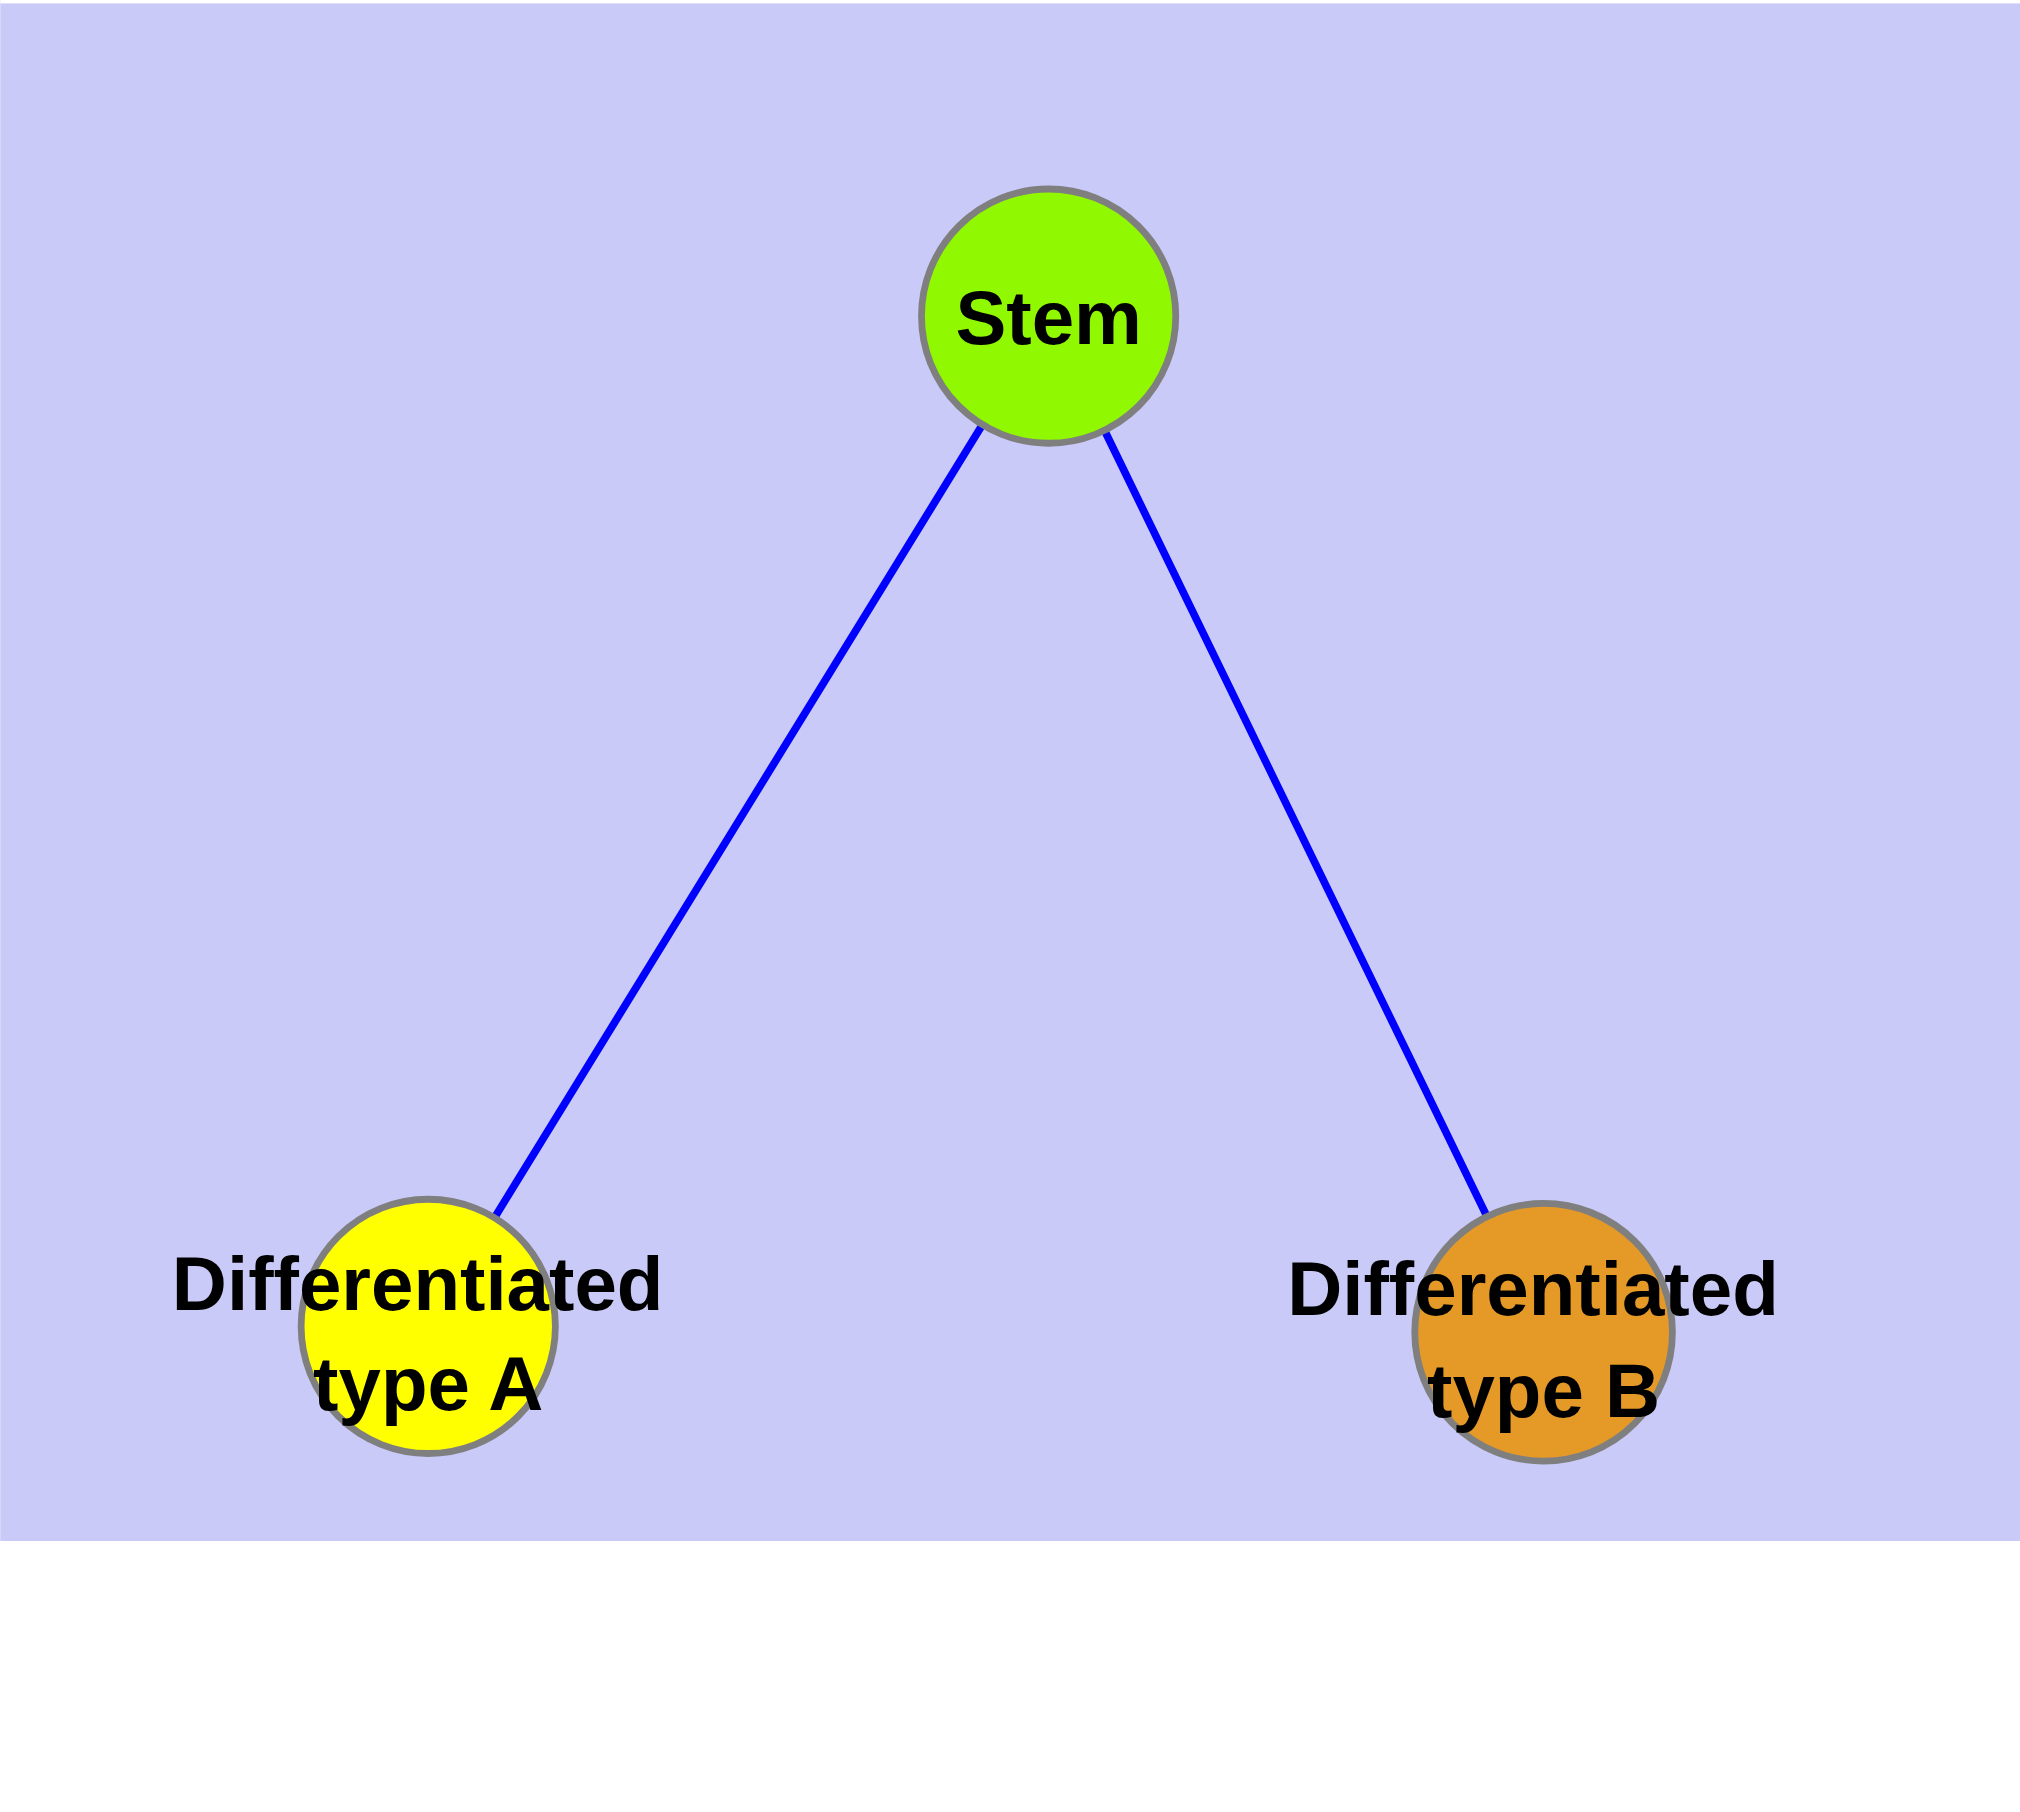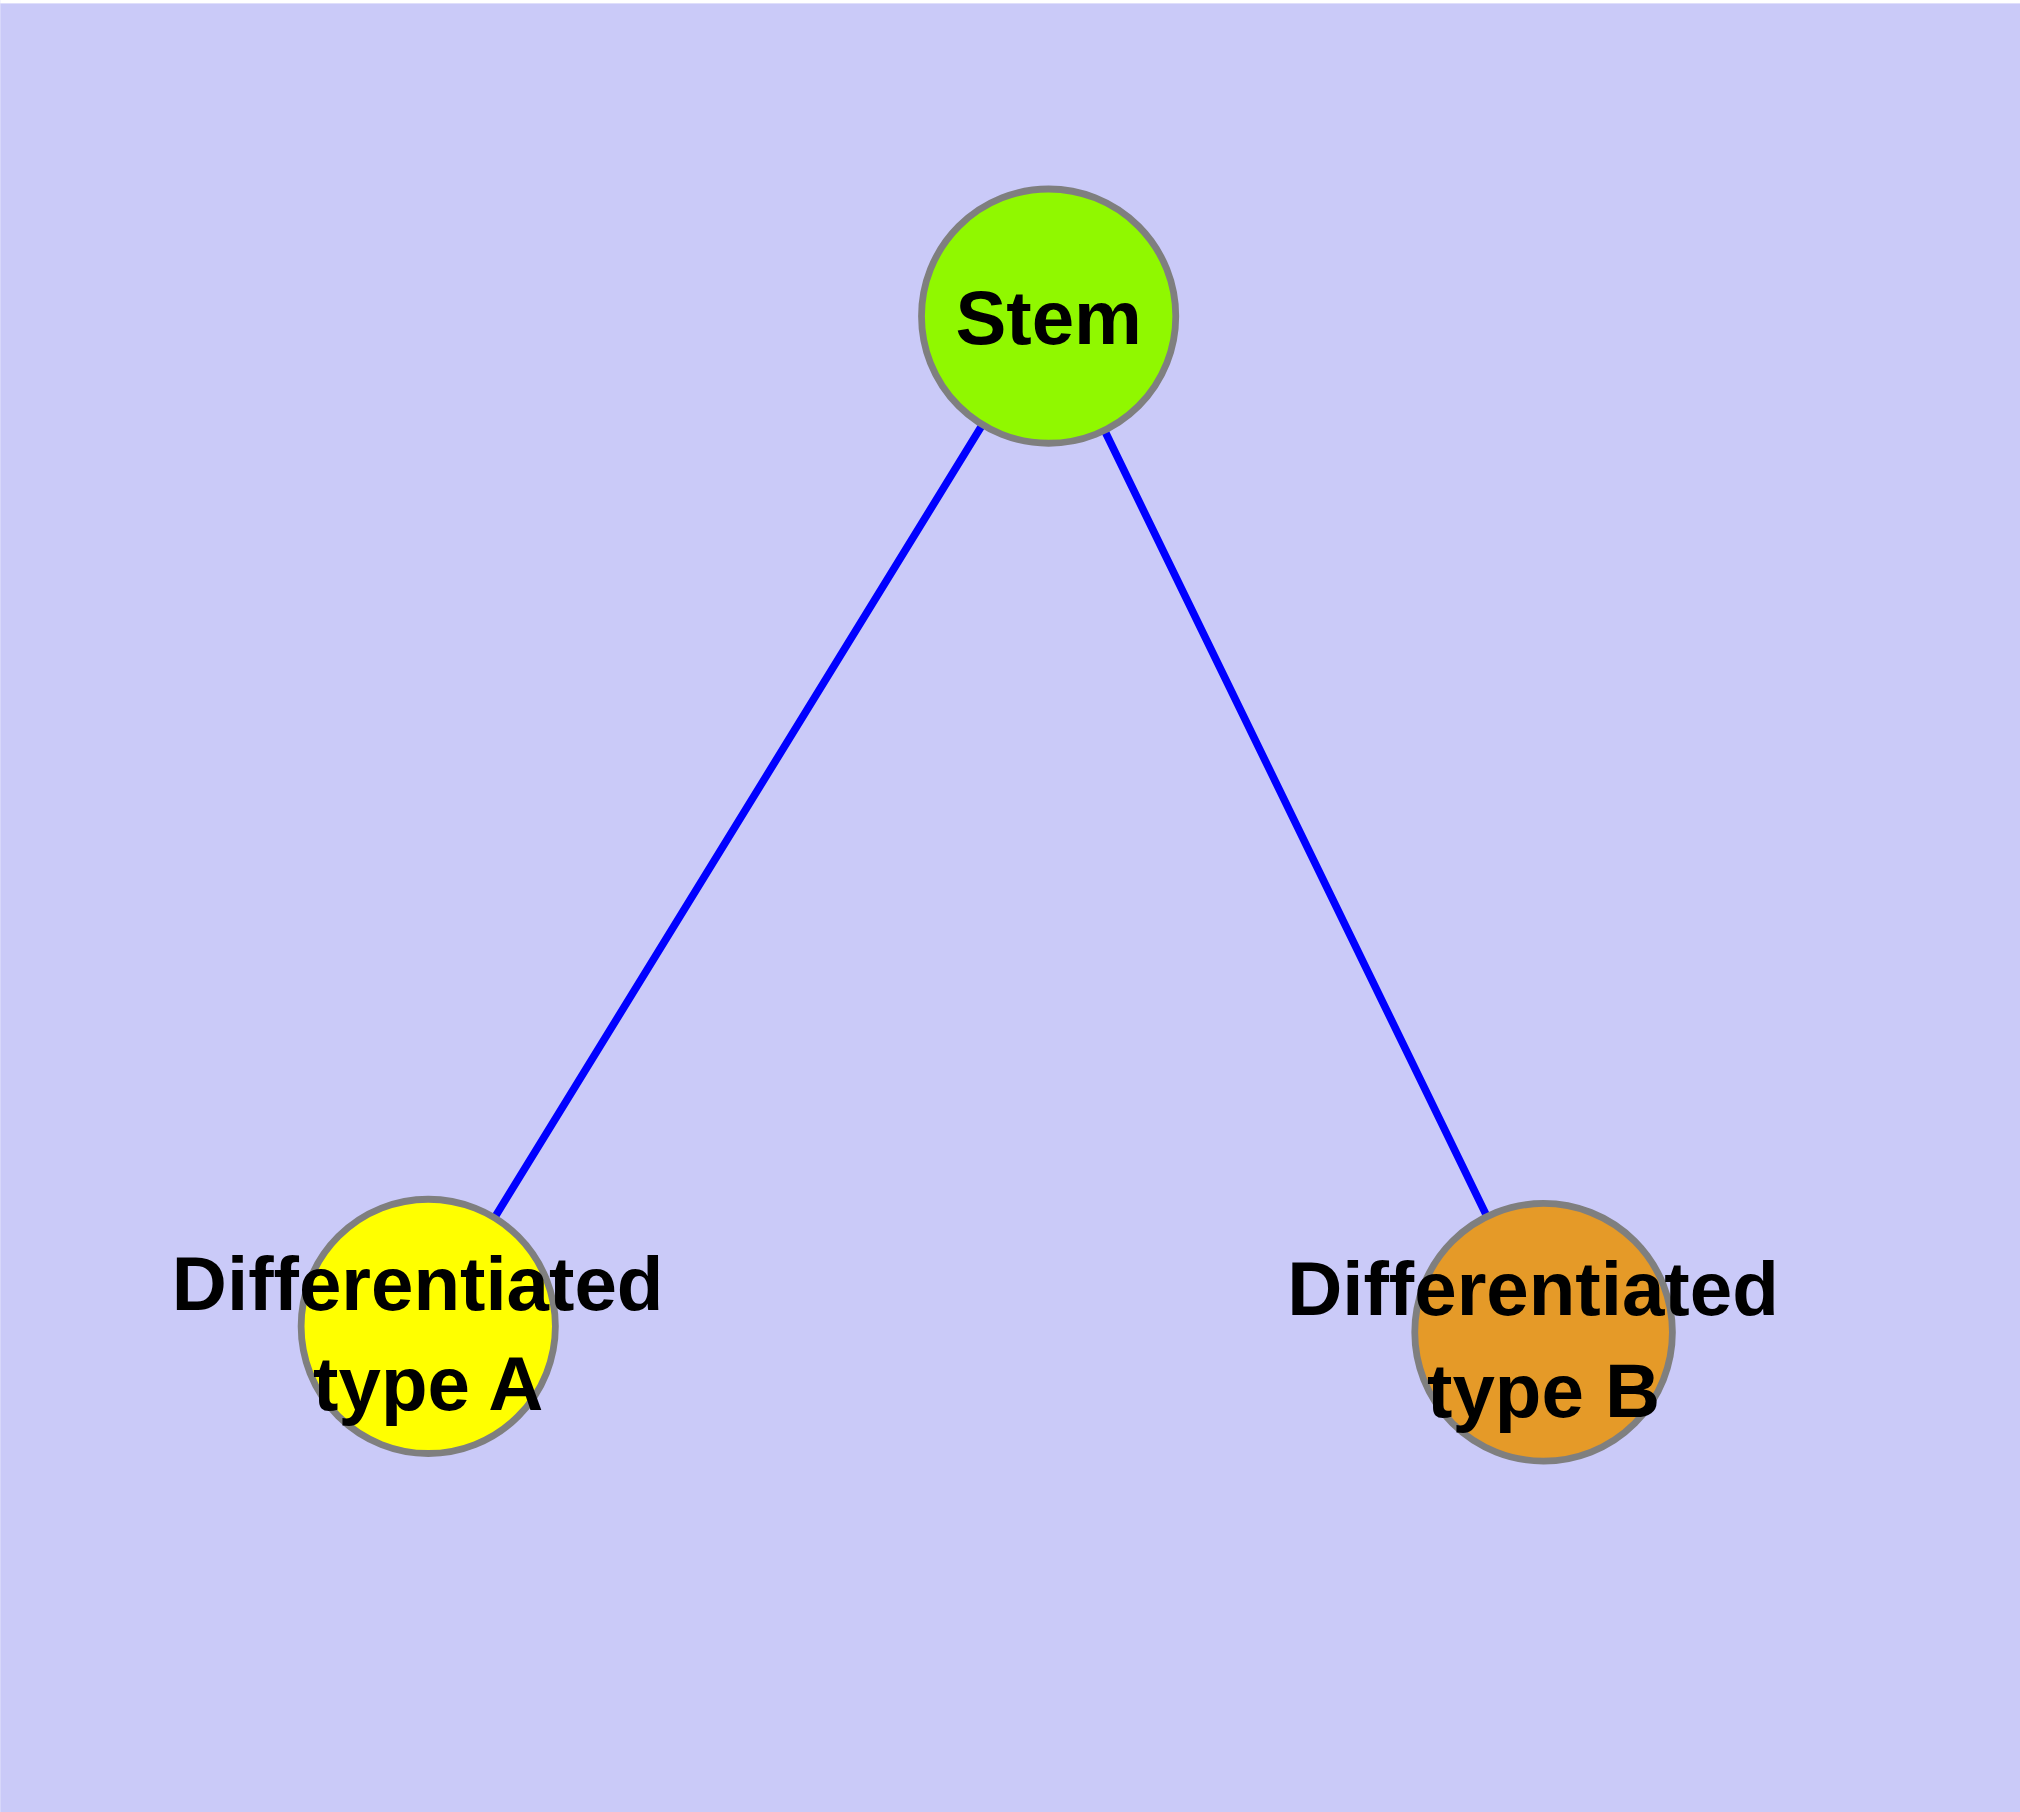--- a/index.html
+++ b/index.html
@@ -3,21 +3,21 @@
 <meta charset="utf-8">
 <style>
   html, body {
     margin: 0;
     padding: 0;
     background: #ffffff;
   }
   .stage {
     position: relative;
     width: 2021px;
-    height: 1812px;
+    height: 1541px;
     overflow: hidden;
   }
   svg {
     display: block;
     width: 2021px;
     height: 1812px;
   }
   .node-label {
     font-family: "Liberation Sans", "DejaVu Sans", sans-serif;
     font-weight: bold;

